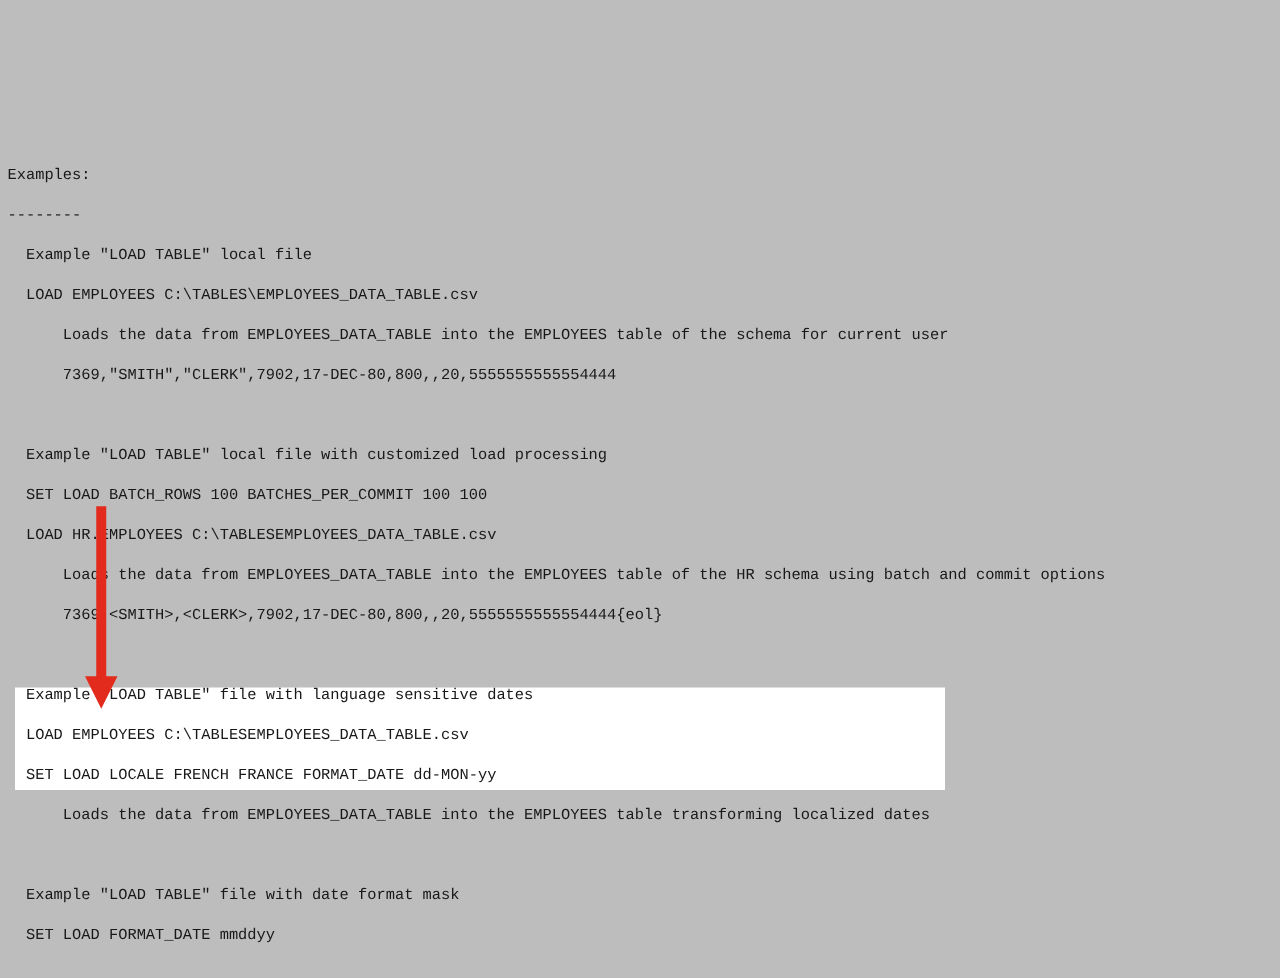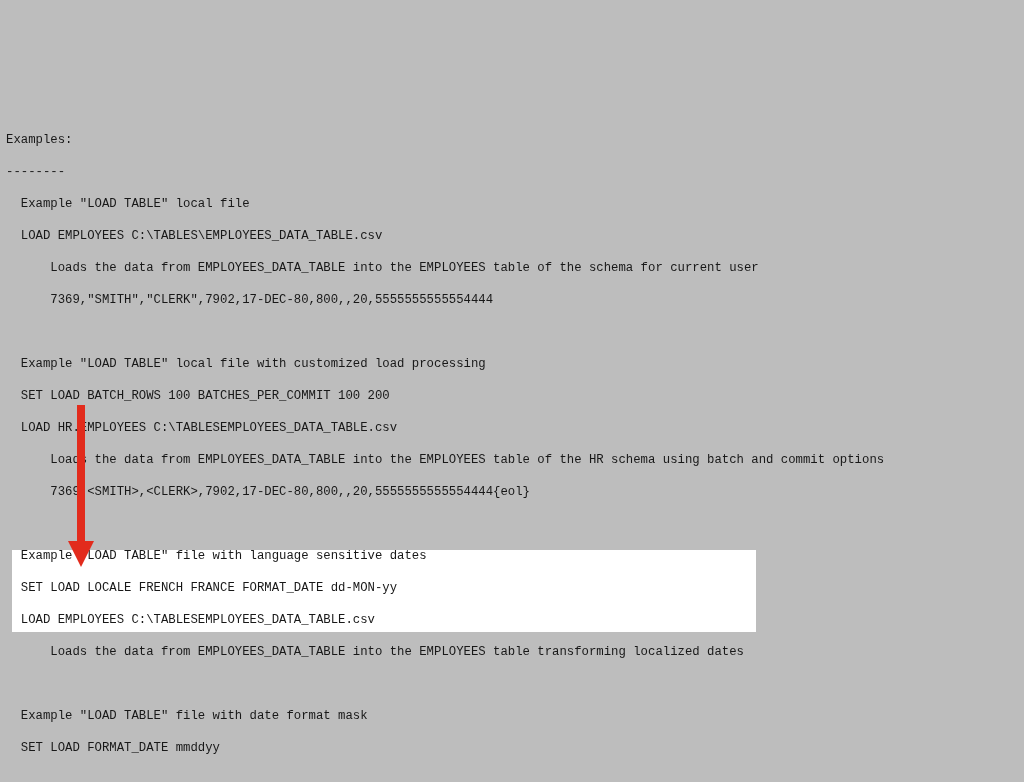--- a/index.html
+++ b/index.html
@@ -75,28 +75,28 @@
 
   <div class="content">
 <div class="line">Examples:</div>
 <div class="line">--------</div>
 <div class="line">  Example "LOAD TABLE" local file</div>
 <div class="line">  LOAD EMPLOYEES C:\TABLES\EMPLOYEES_DATA_TABLE.csv</div>
 <div class="line">      Loads the data from EMPLOYEES_DATA_TABLE into the EMPLOYEES table of the schema for current user</div>
 <div class="line">      7369,"SMITH","CLERK",7902,17-DEC-80,800,,20,5555555555554444</div>
 <div class="line"> </div>
 <div class="line">  Example "LOAD TABLE" local file with customized load processing</div>
-<div class="line">  SET LOAD BATCH_ROWS 100 BATCHES_PER_COMMIT 100 200</div>
+<div class="line">  SET LOAD BATCH_ROWS 100 BATCHES_PER_COMMIT 100 100</div>
 <div class="line">  LOAD HR.EMPLOYEES C:\TABLESEMPLOYEES_DATA_TABLE.csv</div>
 <div class="line">      Loads the data from EMPLOYEES_DATA_TABLE into the EMPLOYEES table of the HR schema using batch and commit options</div>
 <div class="line">      7369,&lt;SMITH&gt;,&lt;CLERK&gt;,7902,17-DEC-80,800,,20,5555555555554444{eol}</div>
 <div class="line"> </div>
 <div class="line">  Example "LOAD TABLE" file with language sensitive dates</div>
+<div class="line">  LOAD EMPLOYEES C:\TABLESEMPLOYEES_DATA_TABLE.csv</div>
 <div class="line">  SET LOAD LOCALE FRENCH FRANCE FORMAT_DATE dd-MON-yy</div>
-<div class="line">  LOAD EMPLOYEES C:\TABLESEMPLOYEES_DATA_TABLE.csv</div>
 <div class="line">      Loads the data from EMPLOYEES_DATA_TABLE into the EMPLOYEES table transforming localized dates</div>
 <div class="line"> </div>
 <div class="line">  Example "LOAD TABLE" file with date format mask</div>
 <div class="line">  SET LOAD FORMAT_DATE mmddyy</div>
 
 
 
 
 
 

